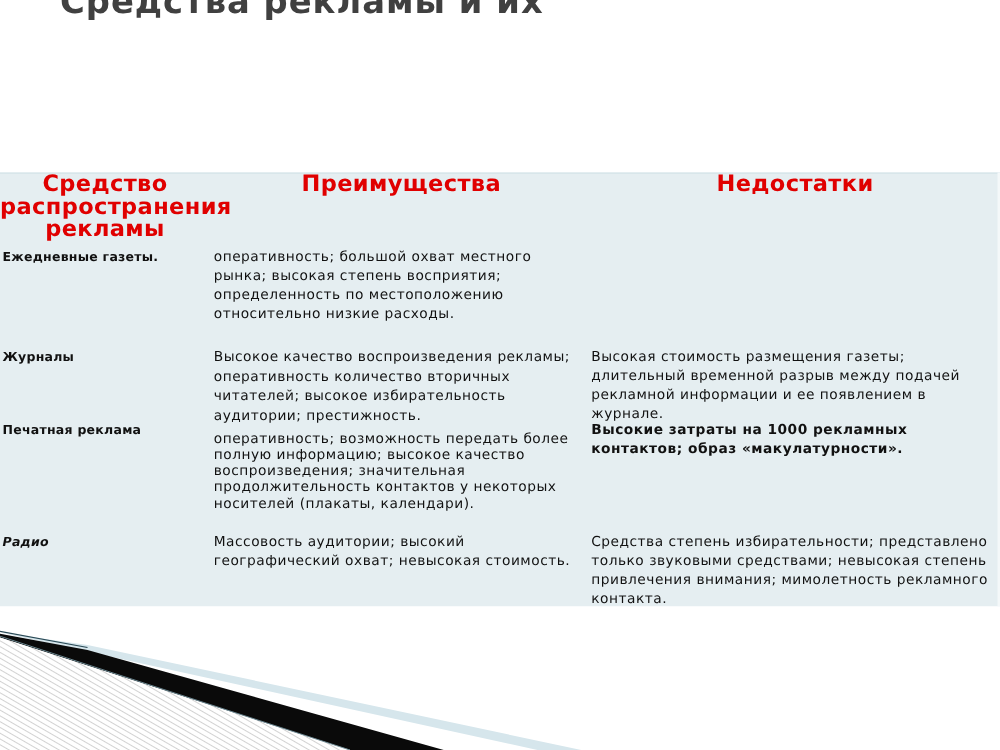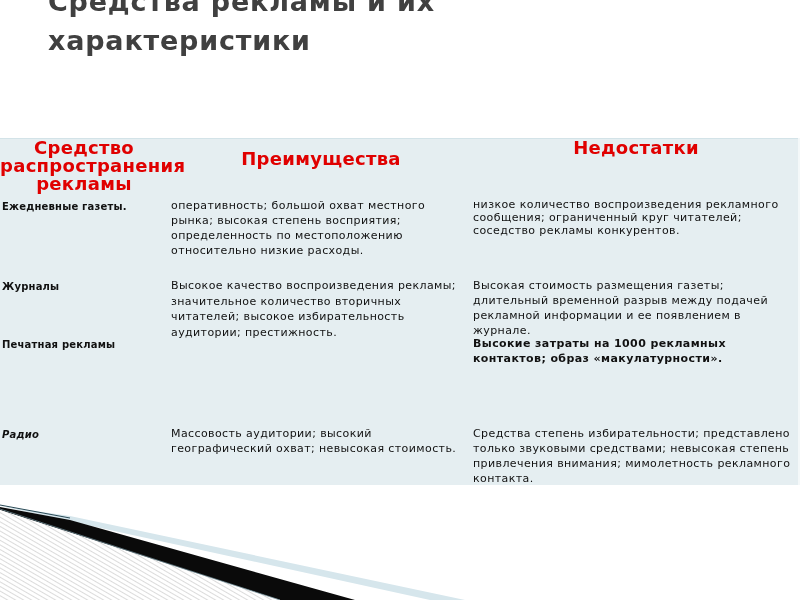--- a/index.html
+++ b/index.html
@@ -49,21 +49,21 @@
     .hdr {
       position: absolute;
       color: #e00000;
       font-weight: bold;
       font-size: 18px;
       line-height: 18px;
       text-align: center;
       letter-spacing: 0.3px;
     }
     .hdr-0 { left: 0; top: 139px; width: 168px; }
-    .hdr-1 { left: 170px; top: 150px; width: 302px; }
+    .hdr-1 { left: 170px; top: 139px; width: 302px; }
     .hdr-2 { left: 472px; top: 139px; width: 328px; }
     .cell {
       position: absolute;
       font-size: 11px;
       line-height: 15px;
       color: #111;
       letter-spacing: 0.4px;
       margin: 0;
     }
     .cell p { margin: 0; }
@@ -79,47 +79,46 @@
       top: 490px;
       width: 800px;
       height: 110px;
     }
   </style>
 </head>
 <body>
 
 <h1 class="title">
   <span>Средства рекламы и их</span><br>
-  <span>характеристики</span>
 </h1>
 
 <div class="table-wrap"></div>
 
 <div class="hdr hdr-0">Средство распространения рекламы</div>
 <div class="hdr hdr-1">Преимущества</div>
 <div class="hdr hdr-2">Недостатки</div>
 
 <div class="cell name" style="left:2px; top:199px; width:165px;">Ежедневные газеты.</div>
 <div class="cell" style="left:171px; top:198px; width:295px;">
   <p>оперативность; большой охват местного рынка; высокая степень восприятия; определенность по местоположению относительно низкие расходы.</p>
 </div>
 <div class="cell" style="left:473px; top:198px; width:325px;">
-  <p class="gap" style="line-height:13px;">низкое количество воспроизведения рекламного сообщения; ограниченный круг читателей; соседство рекламы конкурентов.</p>
 </div>
 
 <div class="cell name" style="left:2px; top:279px; width:165px;">Журналы</div>
 <div class="cell" style="left:171px; top:278px; width:295px;">
-  <p style="line-height:15.5px;">Высокое качество воспроизведения рекламы; значительное количество вторичных читателей; высокое избирательность аудитории; престижность.</p>
+  <p style="line-height:15.5px;">Высокое качество воспроизведения рекламы; оперативность количество вторичных читателей; высокое избирательность аудитории; престижность.</p>
 </div>
 <div class="cell" style="left:473px; top:278px; width:325px;">
   <p>Высокая стоимость размещения газеты; длительный временной разрыв между подачей рекламной информации и ее появлением в журнале.</p>
 </div>
 
-<div class="cell name" style="left:2px; top:337px; width:165px;">Печатная  рекламы</div>
+<div class="cell name" style="left:2px; top:337px; width:165px;">Печатная  реклама</div>
 <div class="cell" style="left:171px; top:336px; width:295px;">
+  <p class="gap" style="line-height:13px; margin-top:8px;">оперативность; возможность передать более полную информацию; высокое качество воспроизведения; значительная продолжительность контактов у некоторых носителей (плакаты, календари).</p>
 </div>
 <div class="cell" style="left:473px; top:336px; width:325px;font-weight:bold;">
   <p>Высокие затраты на 1000 рекламных контактов; образ «макулатурности».</p>
 </div>
 
 <div class="cell name" style="left:2px; top:427px; width:165px;font-style:italic;">Радио</div>
 <div class="cell" style="left:171px; top:426px; width:295px;">
   <p>Массовость аудитории; высокий географический охват; невысокая стоимость.</p>
 </div>
 <div class="cell" style="left:473px; top:426px; width:325px;">

